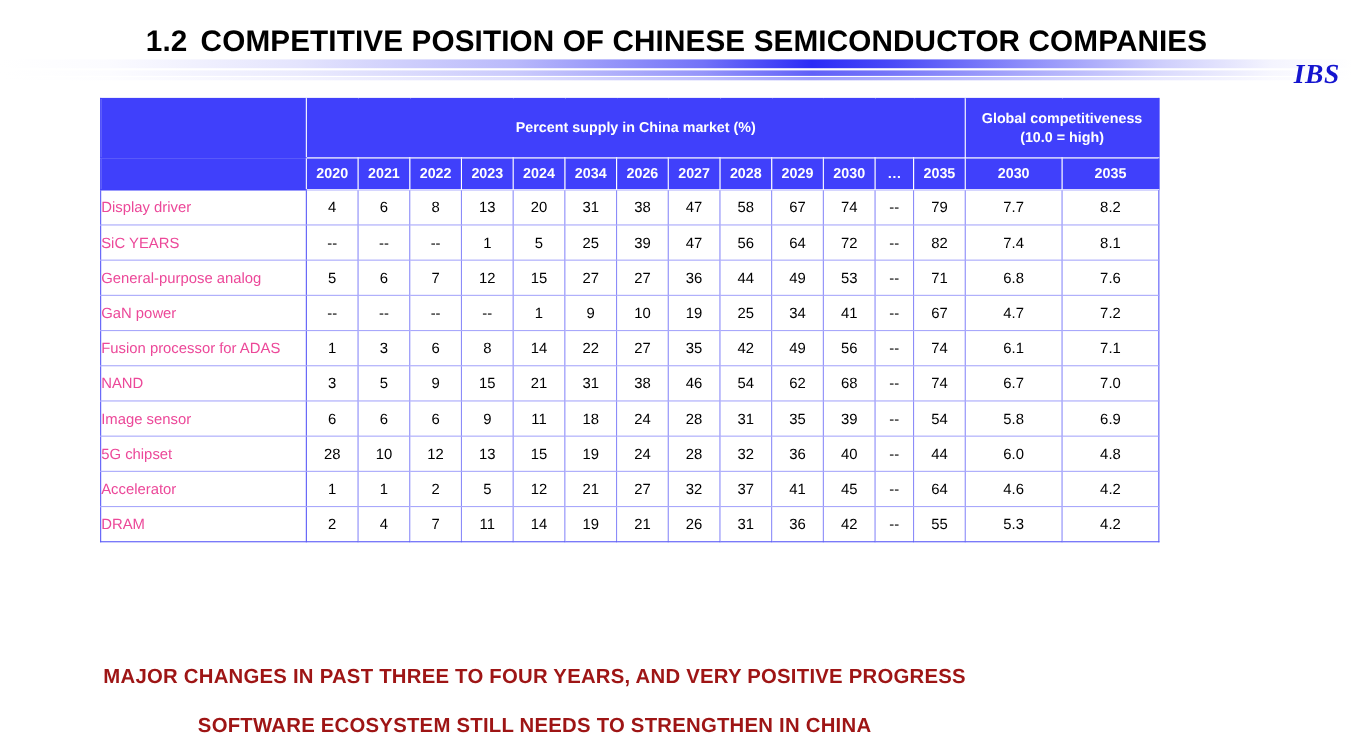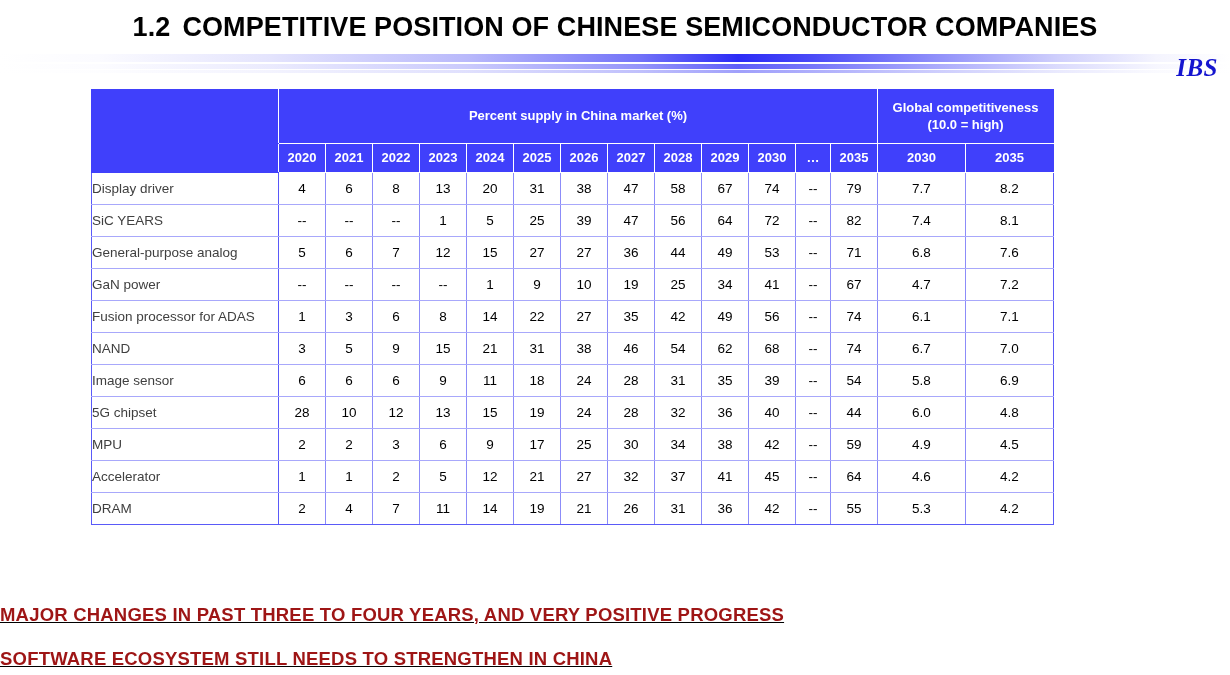--- a/index.html
+++ b/index.html
@@ -13,21 +13,21 @@
     height: 675px;
     overflow: hidden;
     font-family: "Liberation Sans", sans-serif;
     position: relative;
   }
 
   
   .slide-title {
     position: absolute;
     left: 0;
-    top: 12px;
+    top: 22px;
     width: 1230px;
     text-align: center;
     font-family: "Liberation Sans", sans-serif;
     font-weight: bold;
     font-size: 27px;
     letter-spacing: 0.1px;
     color: #000000;
     white-space: nowrap;
   }
   .slide-title .num { margin-right: 12px; }
@@ -117,21 +117,21 @@
   }
   th.hdr-group.last  { border-right: 1px solid #4040fb; }
   th.hdr-year.last   { border-right: 1px solid #4040fb; }
   th.hdr-group.topedge, th.hdr-blank.topedge { border-top: 1px solid #4040fb; }
 
   
   td.rowlabel {
     text-align: left;
     padding-left: 8px;
     font-size: 13.5px;
-    color: #404040;
+    color: #ec4899;
     height: 31px;
     border-left: 1px solid #5a5af8;
     border-right: 1px solid #5a5af8;
     border-bottom: 1px solid #a8a8fb;
     white-space: nowrap;
   }
   td.val {
     text-align: center;
     font-size: 13.5px;
     color: #000000;
@@ -141,22 +141,21 @@
   }
   td.val.lastcol { border-right: 1px solid #5a5af8; }
   tr.last-row td { border-bottom: 1px solid #5a5af8; }
 
   
   .footer {
     position: absolute;
     left: 0;
     top: 604px;
     width: 972px;
-    text-align: left;
-    text-decoration: underline;
+    text-align: center;
   }
   .footer-line {
     font-family: "Liberation Sans", sans-serif;
     font-weight: bold;
     font-size: 18.5px;
     color: #9e1515;
     letter-spacing: 0.2px;
     white-space: nowrap;
   }
   .footer-line.l1 { margin-bottom: 22px; }
@@ -205,21 +204,21 @@
           <span>(10.0 = high)</span>
         </th>
       </tr>
       <tr>
         <th class="hdr-blank"></th>
         <th class="hdr hdr-year">2020</th>
         <th class="hdr hdr-year">2021</th>
         <th class="hdr hdr-year">2022</th>
         <th class="hdr hdr-year">2023</th>
         <th class="hdr hdr-year">2024</th>
-        <th class="hdr hdr-year">2025</th>
+        <th class="hdr hdr-year">2034</th>
         <th class="hdr hdr-year">2026</th>
         <th class="hdr hdr-year">2027</th>
         <th class="hdr hdr-year">2028</th>
         <th class="hdr hdr-year">2029</th>
         <th class="hdr hdr-year">2030</th>
         <th class="hdr hdr-year">…</th>
         <th class="hdr hdr-year">2035</th>
         <th class="hdr hdr-year">2030</th>
         <th class="hdr hdr-year last">2035</th>
       </tr>
@@ -361,38 +360,20 @@
           <td class="val">19</td>
           <td class="val">24</td>
           <td class="val">28</td>
           <td class="val">32</td>
           <td class="val">36</td>
           <td class="val">40</td>
           <td class="val">--</td>
           <td class="val">44</td>
           <td class="val">6.0</td>
           <td class="val lastcol">4.8</td>
-        </tr>
-        <tr>
-          <td class="rowlabel">MPU</td>
-          <td class="val">2</td>
-          <td class="val">2</td>
-          <td class="val">3</td>
-          <td class="val">6</td>
-          <td class="val">9</td>
-          <td class="val">17</td>
-          <td class="val">25</td>
-          <td class="val">30</td>
-          <td class="val">34</td>
-          <td class="val">38</td>
-          <td class="val">42</td>
-          <td class="val">--</td>
-          <td class="val">59</td>
-          <td class="val">4.9</td>
-          <td class="val lastcol">4.5</td>
         </tr>
         <tr>
           <td class="rowlabel">Accelerator</td>
           <td class="val">1</td>
           <td class="val">1</td>
           <td class="val">2</td>
           <td class="val">5</td>
           <td class="val">12</td>
           <td class="val">21</td>
           <td class="val">27</td>

